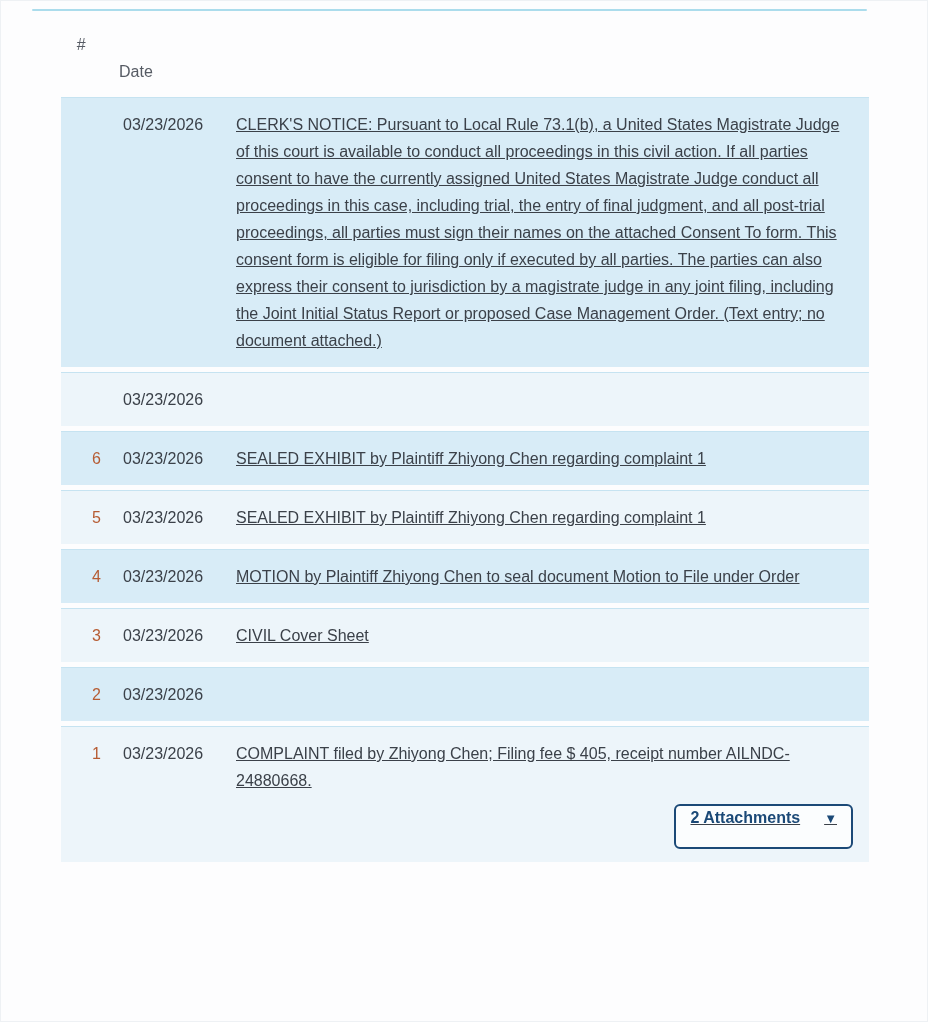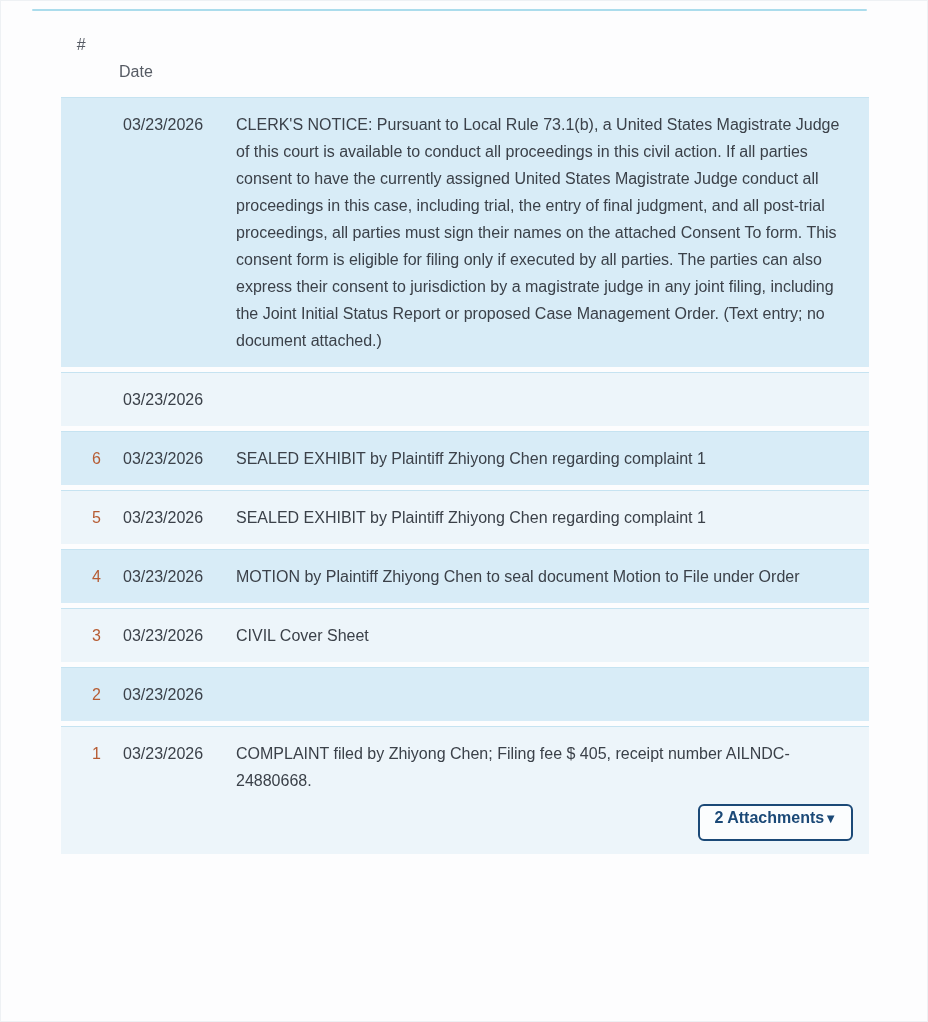--- a/index.html
+++ b/index.html
@@ -57,39 +57,39 @@
   }
   .tbody .row:nth-child(odd)  { background: var(--row-blue); }
   .tbody .row:nth-child(even) { background: var(--row-light); }
   .tbody .row + .row { margin-top: 5px; }
   .cell.col-num {
     text-align: right;
     color: var(--entry-number);
     cursor: pointer;
   }
   .cell.col-date { padding-left: 22px; white-space: nowrap; }
-  .cell.col-desc { padding-right: 16px; }
+  .cell.col-desc { padding-right: 16px; text-decoration: underline; }
   .att-wrap {
     display: flex;
     justify-content: flex-end;
     margin-top: 10px;
   }
   .att-btn {
     font-family: "Liberation Sans", sans-serif;
     font-size: 16px;
     font-weight: bold;
     color: var(--button-navy);
     background: #fbfdfe;
     border: 2px solid var(--button-navy);
     border-radius: 6px;
-    padding: 3px 14px 12px 14px;
+    padding: 3px 14px 20px 14px;
     cursor: pointer;
     display: inline-flex;
     align-items: center;
-    gap: 0;
+    gap: 24px;
   }
   .att-btn .chev { font-size: 13px; line-height: 1; }
 </style>
 </head>
 <body>
 
 <div class="page">
   <div class="top-rule"></div>
 
   <div class="docket">

